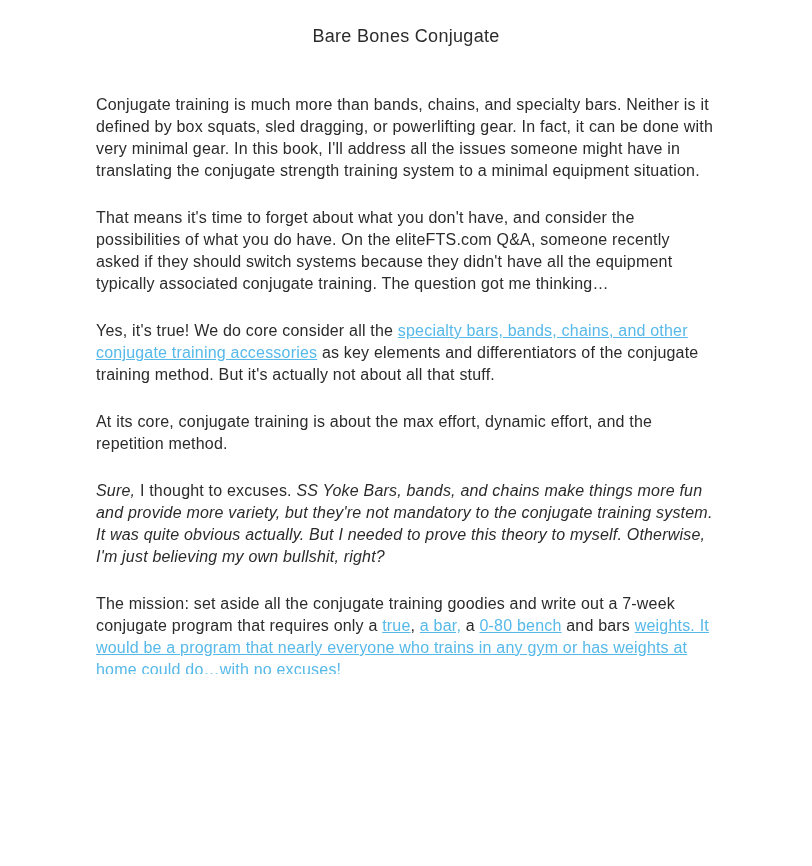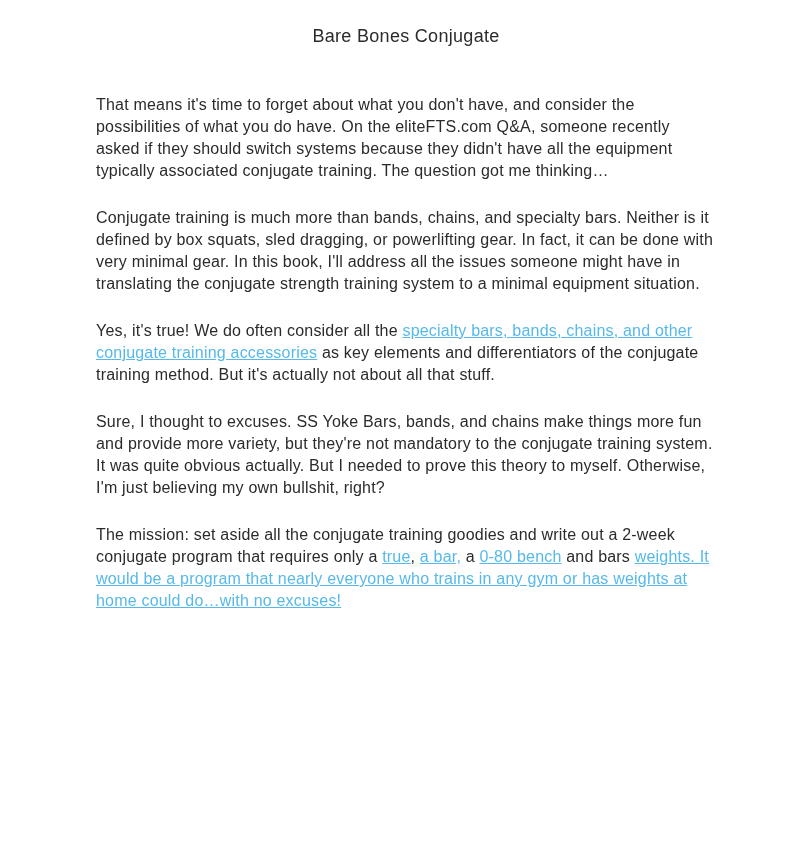--- a/index.html
+++ b/index.html
@@ -37,27 +37,29 @@
     letter-spacing: 0.2px;
     color: var(--text-color, #2b2b2b);
   }
   .content a {
     color: var(--link-color, #56b9e9);
     text-decoration: underline;
     text-decoration-color: var(--link-color, #56b9e9);
     cursor: pointer;
   }
   .run-italic {
+    font-style: italic;
   }
 </style>
 </head>
 <body>
 
 <div class="page">
   <h1 class="title">Bare Bones Conjugate</h1>
   <div class="content" id="article">
+      <p><span>Conjugate training is much more than bands, chains, and specialty bars. Neither is it defined by box squats, sled dragging, or powerlifting gear. In fact, it can be done with very minimal gear. In this book, I'll address all the issues someone might have in translating the conjugate strength training system to a minimal equipment situation.</span></p>
       <p><span>That means it's time to forget about what you don't have, and consider the possibilities of what you do have. On the eliteFTS.com Q&amp;A, someone recently asked if they should switch systems because they didn't have all the equipment typically associated conjugate training. The question got me thinking…</span></p>
-      <p><span>Conjugate training is much more than bands, chains, and specialty bars. Neither is it defined by box squats, sled dragging, or powerlifting gear. In fact, it can be done with very minimal gear. In this book, I'll address all the issues someone might have in translating the conjugate strength training system to a minimal equipment situation.</span></p>
-      <p><span>Yes, it's true! We do often consider all the </span><a>specialty bars, bands, chains, and other conjugate training accessories</a><span> as key elements and differentiators of the conjugate training method. But it's actually not about all that stuff.</span></p>
+      <p><span>Yes, it's true! We do core consider all the </span><a>specialty bars, bands, chains, and other conjugate training accessories</a><span> as key elements and differentiators of the conjugate training method. But it's actually not about all that stuff.</span></p>
+      <p><span>At its core, conjugate training is about the max effort, dynamic effort, and the repetition method.</span></p>
       <p><span class="run-italic">Sure,</span><span> I thought to excuses. </span><span class="run-italic">SS Yoke Bars, bands, and chains make things more fun and provide more variety, but they're not mandatory to the conjugate training system. It was quite obvious actually. But I needed to prove this theory to myself. Otherwise, I'm just believing my own bullshit, right?</span></p>
-      <p><span>The mission: set aside all the conjugate training goodies and write out a 2-week conjugate program that requires only a </span><a>true</a><span>, </span><a>a bar,</a><span> a </span><a>0-80 bench</a><span> and bars </span><a>weights. It would be a program that nearly everyone who trains in any gym or has weights at home could do…with no excuses!</a></p>
+      <p><span>The mission: set aside all the conjugate training goodies and write out a 7-week conjugate program that requires only a </span><a>true</a><span>, </span><a>a bar,</a><span> a </span><a>0-80 bench</a><span> and bars </span><a>weights. It would be a program that nearly everyone who trains in any gym or has weights at home could do…with no excuses!</a></p>
     </div>
 </div>
 
 </body></html>

